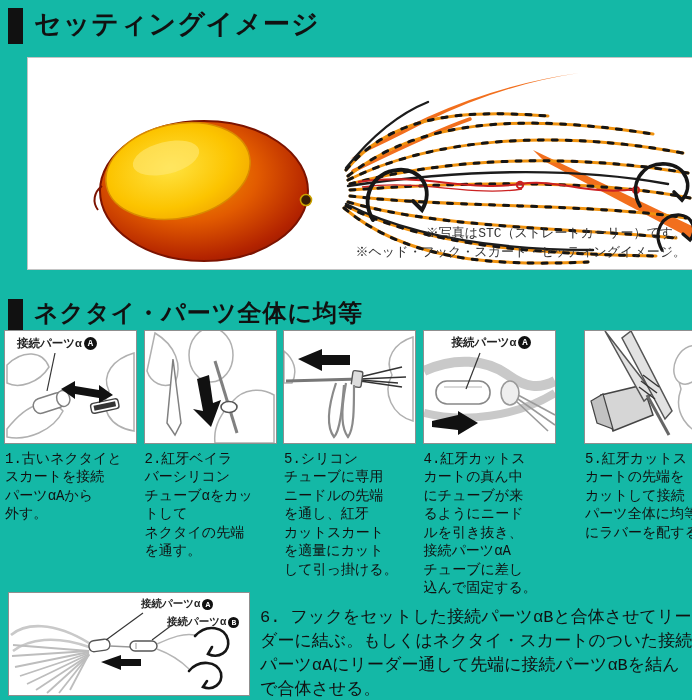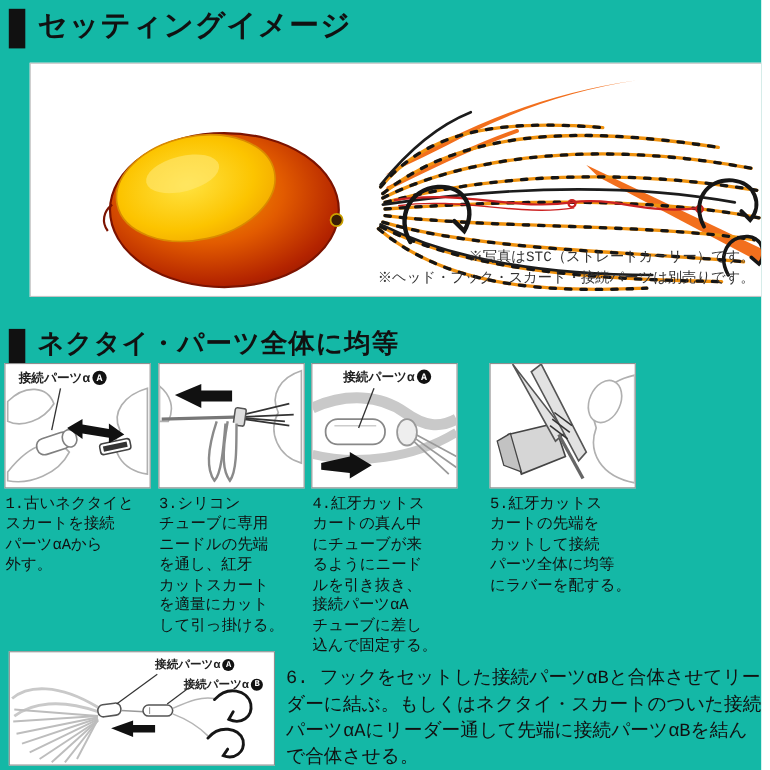--- a/index.html
+++ b/index.html
@@ -118,21 +118,21 @@
         <ellipse cx="176" cy="133" rx="104" ry="70" fill="url(#headGrad)" stroke="#7c1300" stroke-width="2"></ellipse>
         <ellipse cx="150" cy="113" rx="73" ry="47" transform="rotate(-12 150 113)" fill="url(#faceGrad)" stroke="#d98a00" stroke-width="1.5"></ellipse>
         <ellipse cx="138" cy="100" rx="34" ry="16" transform="rotate(-14 138 100)" fill="#ffe875" opacity="0.6"></ellipse>
         <circle cx="278" cy="142" r="5.5" fill="#3a1e06" stroke="#caa100" stroke-width="1.6"></circle>
         <path d="M74,128 C66,134 64,144 70,152" stroke="#7c1300" stroke-width="2" fill="none"></path>
       </g>
     </svg>
 
     <div class="photo-notes">
       <div>※写真はSTC（ストレートカーリー）です。</div>
-      <div>※ヘッド・フック・スカート・接続パーツは別売りです。</div>
+      <div>※ヘッド・フック・スカート・セッティングイメージ。</div>
     </div>
   </div>
 
   <div class="sec-header h2" style="left:8px;top:299px;">
     <div class="sec-bar"></div>
     <div class="sec-title">ネクタイ・パーツ全体に均等</div>
   </div>
 
   <div class="steps-row">
 
@@ -159,20 +159,41 @@
           <span>接続パーツα</span>
             <span class="badge">A</span>
         </div>
       </div>
       <div class="step-text">1.古いネクタイと
 スカートを接続
 パーツαAから
 外す。</div>
     </div>
 
+    <div class="col">
+      <div class="panel">
+        <svg width="131" height="112" viewBox="0 0 131 112">
+          <g fill="#fff" stroke="#b0b0b0" stroke-width="1.5">
+            <path d="M10,2 C30,14 38,34 30,52 C18,58 6,52 2,40 Z"></path>
+            <ellipse cx="66" cy="24" rx="22" ry="27"></ellipse>
+            <path d="M88,70 C98,58 116,56 129,64 L129,112 L70,112 C68,96 76,82 88,70 Z"></path>
+          </g>
+          <path d="M28,28 L36,92 L30,104 L22,92 Z" fill="#fff" stroke="#808080" stroke-width="1.5"></path>
+          <line x1="70" y1="30" x2="92" y2="102" stroke="#808080" stroke-width="3"></line>
+          <ellipse cx="84" cy="76" rx="8" ry="5.5" fill="#fff" stroke="#555" stroke-width="1.6"></ellipse>
+          <polygon fill="#111" points="52,48 64,44 68,72 76,69 66,96 48,78 58,80"></polygon>
+        </svg>
+      </div>
+      <div class="step-text">2.紅牙ベイラ
+バーシリコン
+チューブαをカッ
+トして
+ネクタイの先端
+を通す。</div>
+    </div>
 
     <div class="col">
       <div class="panel">
         <svg width="131" height="112" viewBox="0 0 131 112">
           <g fill="#fff" stroke="#b0b0b0" stroke-width="1.5">
             <path d="M129,6 C110,12 100,28 108,44 C98,62 108,84 129,90 Z"></path>
             <path d="M0,20 C10,28 14,40 8,52 L0,52 Z"></path>
           </g>
           <polygon fill="#111" points="14,28 38,18 38,24 66,24 66,34 38,34 38,40"></polygon>
           <line x1="2" y1="50" x2="76" y2="48" stroke="#777" stroke-width="3"></line>
@@ -182,21 +203,21 @@
             <line x1="76" y1="50" x2="118" y2="56"></line>
             <line x1="76" y1="49" x2="114" y2="52"></line>
           </g>
           <rect x="68" y="40" width="10" height="16" rx="2" fill="#ddd" stroke="#555" stroke-width="1.4" transform="rotate(8 73 48)"></rect>
           <g fill="#fff" stroke="#8a8a8a" stroke-width="2.2">
             <path d="M52,52 C42,82 44,98 50,106 C56,100 58,78 60,54"></path>
             <path d="M62,52 C56,84 58,98 64,106 C70,98 70,78 70,54"></path>
           </g>
         </svg>
       </div>
-      <div class="step-text">3.シリコン
+      <div class="step-text">5.シリコン
 チューブに専用
 ニードルの先端
 を通し、紅牙
 カットスカート
 を適量にカット
 して引っ掛ける。</div>
     </div>
 
     <div class="col">
       <div class="panel">

